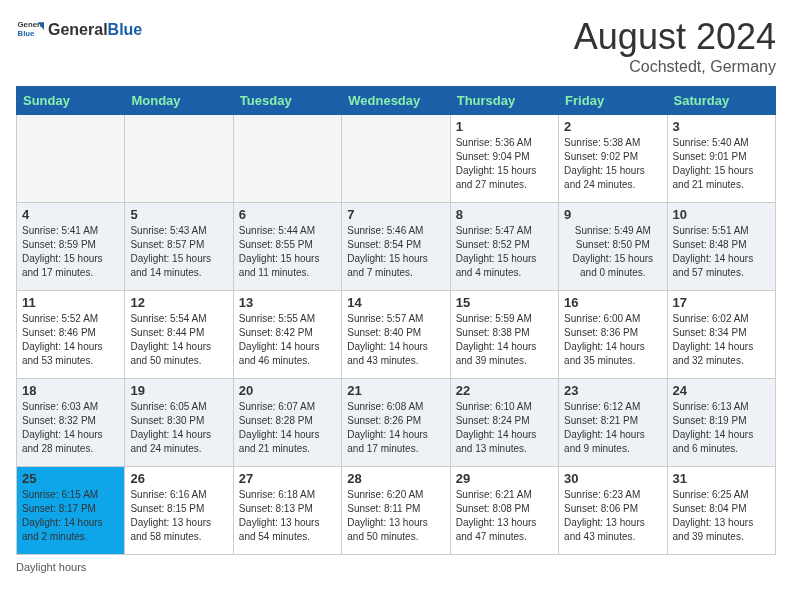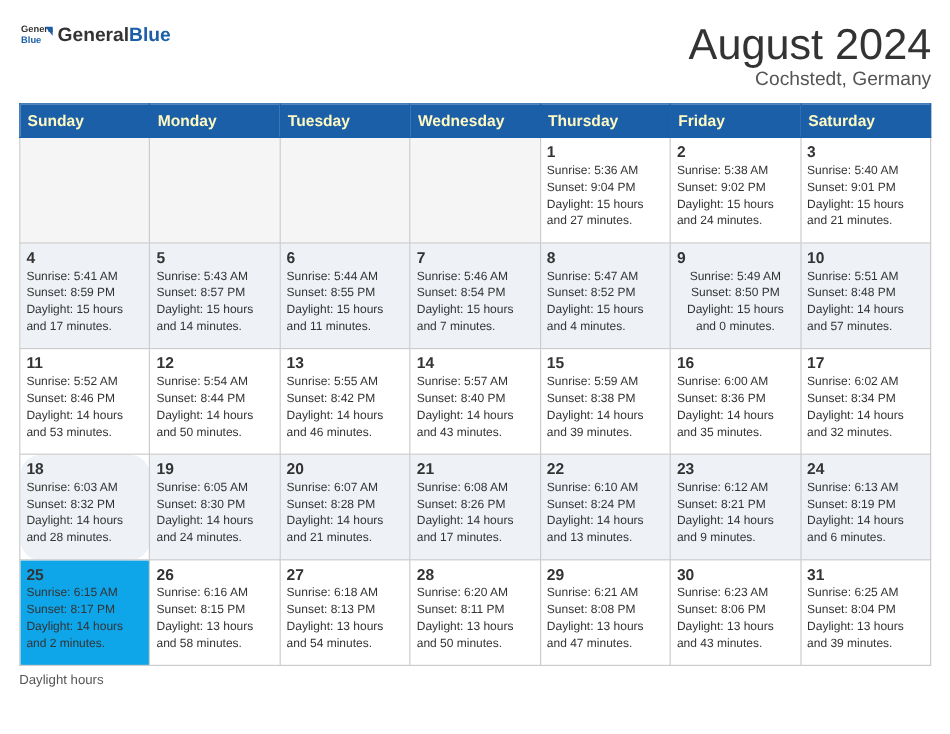--- a/index.html
+++ b/index.html
@@ -38,21 +38,21 @@
       font-size: 16px;
       color: #555;
     }
     table {
       width: 100%;
       border-collapse: collapse;
       table-layout: fixed;
     }
     th {
       background-color: #1a5fa8;
-      color: #fef9c3;
+      color: #86efac;
       text-align: left;
       padding: 6px 6px;
       font-size: 13px;
       font-weight: bold;
       border: 1px solid #1a5fa8;
     }
     td {
       vertical-align: top;
       border: 1px solid #ccc;
       padding: 4px 5px;
@@ -246,21 +246,21 @@
         </td>
         <td style="background: rgb(255, 255, 255);">
           <div class="day-number">17</div>
           <div class="day-info" style="white-space: pre-line;">Sunrise: 6:02 AM
 Sunset: 8:34 PM
 Daylight: 14 hours
 and 32 minutes.</div>
         </td>
       </tr>
       <tr>
-        <td style="background: rgb(238, 242, 247); border-radius: 17px;">
+        <td style="background: rgb(238, 242, 247);">
           <div class="day-number">18</div>
           <div class="day-info" style="white-space: pre-line;">Sunrise: 6:03 AM
 Sunset: 8:32 PM
 Daylight: 14 hours
 and 28 minutes.</div>
         </td>
         <td style="background: rgb(238, 242, 247); margin-top: 30px;">
           <div class="day-number">19</div>
           <div class="day-info" style="white-space: pre-line;">Sunrise: 6:05 AM
 Sunset: 8:30 PM

